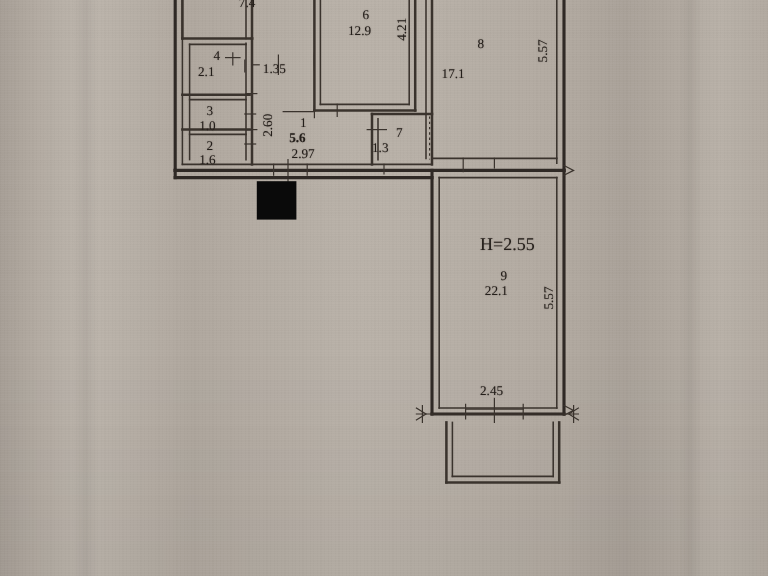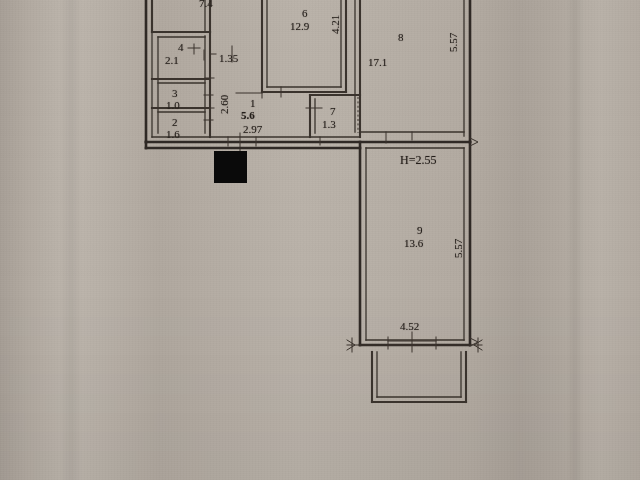--- a/index.html
+++ b/index.html
@@ -86,22 +86,23 @@
   }
   .dim {
     font-size: 11px;
   }
   .dim-v {
     font-size: 11px;
     transform: rotate(-90deg);
     transform-origin: left top;
   }
   .ceil {
-    font-size: 12px;
+    font-size: 15px;
     letter-spacing: 0px;
+    margin-top: 43px;
   }
   #redaction {
     position: absolute;
     left: 214px;
     top: 151px;
     width: 33px;
     height: 32px;
     background: #0a0a0a;
   }
 </style>
@@ -271,32 +272,32 @@
     <div class="lbl room-num" style="left:172px; top:88px;">3</div>
     <div class="lbl room-area" style="left:166px; top:100px;">1.0</div>
 
     <div class="lbl room-num" style="left:178px; top:42px;">4</div>
     <div class="lbl room-area" style="left:165px; top:55px;">2.1</div>
 
     <div class="lbl room-num" style="left:302px; top:8px;">6</div>
     <div class="lbl room-area" style="left:290px; top:21px;">12.9</div>
 
     <div class="lbl room-num" style="left:330px; top:106px;">7</div>
-    <div class="lbl room-area" style="left:322px; top:119px;">1.3</div>
+    <div class="lbl room-area" style="left:310px; top:119px;">1.3</div>
 
     <div class="lbl room-num" style="left:398px; top:32px;">8</div>
     <div class="lbl room-area" style="left:368px; top:45px;margin-top:12px;">17.1</div>
 
     <div class="lbl room-num" style="left:417px; top:225px;">9</div>
-    <div class="lbl room-area" style="left:404px; top:238px;">13.6</div>
+    <div class="lbl room-area" style="left:404px; top:238px;">22.1</div>
 
     <div class="lbl dim" style="left:199px; top:-2px;">7.4</div>
     <div class="lbl dim" style="left:219px; top:53px;text-align:center;">1.35</div>
     <div class="lbl dim" style="left:243px; top:124px;">2.97</div>
-    <div class="lbl dim" style="left:400px; top:321px;">4.52</div>
+    <div class="lbl dim" style="left:400px; top:321px;">2.45</div>
 
     <div class="lbl dim-v" style="left:219px; top:114px;">2.60</div>
     <div class="lbl dim-v" style="left:330px; top:34px;">4.21</div>
     <div class="lbl dim-v" style="left:448px; top:52px;">5.57</div>
     <div class="lbl dim-v" style="left:453px; top:258px;">5.57</div>
 
     <div class="lbl ceil" style="left:400px; top:154px;">H=2.55</div>
   </div>
 
   <div id="redaction" style="left: 214px; top: 151px; width: 33px; height: 32px; background: rgb(10, 10, 10);"></div>

